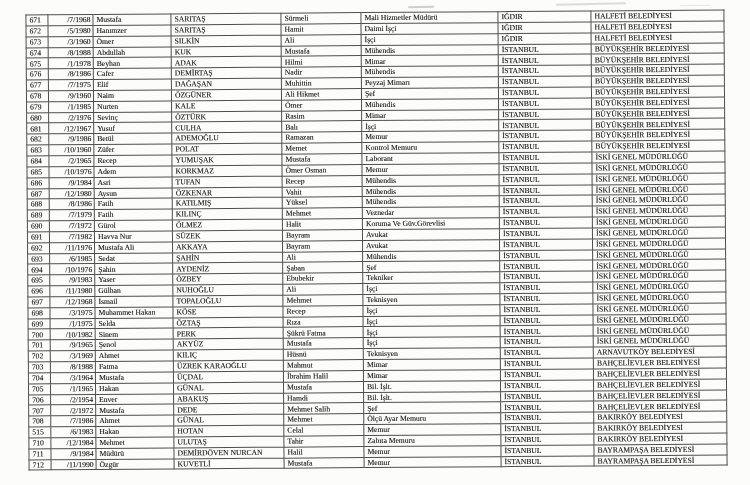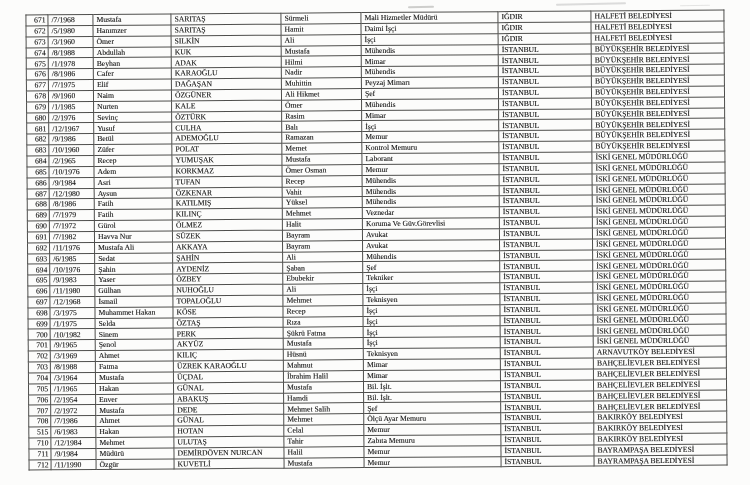--- a/index.html
+++ b/index.html
@@ -41,22 +41,22 @@
     color: #1e1e1e;
     padding: 0 2px 0 3px;
     white-space: nowrap;
     overflow: hidden;
     vertical-align: middle;
     text-shadow: 0.2px 0.1px 0.25px rgba(40,40,40,0.55);
   }
   table.doc-table tr {
     height: 10.85px;
   }
-  td.c0 { text-align: right; padding: 0 1px; }
-  td.c1 { text-align: left; padding: 0 1px; }
+  td.c0 { text-align: left; padding: 0 1px; }
+  td.c1 { text-align: right; padding: 0 1px; }
   
   .smudge {
     position: absolute;
     background: rgba(120,120,118,0.35);
     border-radius: 2px;
   }
   .smudge.s1 { left: 408px; top: 6px; width: 26px; height: 1.5px; transform: rotate(-1deg); }
   .smudge.s2 { left: 556px; top: 3px; width: 70px; height: 1.5px; transform: rotate(-1.2deg); opacity: .7; }
   .smudge.s3 { left: 680px; top: 5px; width: 30px; height: 1.2px; transform: rotate(-1.2deg); opacity: .5; }
 </style>
@@ -127,21 +127,21 @@
             <td class="c3">ADAK</td>
             <td class="c4">Hilmi</td>
             <td class="c5">Mimar</td>
             <td class="c6">İSTANBUL</td>
             <td class="c7">BÜYÜKŞEHİR BELEDİYESİ</td>
           </tr>
           <tr>
             <td class="c0">676</td>
             <td class="c1">/8/1986</td>
             <td class="c2">Cafer</td>
-            <td class="c3">KARAOĞLU</td>
+            <td class="c3">DEMİRTAŞ</td>
             <td class="c4">Nadir</td>
             <td class="c5">Mühendis</td>
             <td class="c6">İSTANBUL</td>
             <td class="c7">BÜYÜKŞEHİR BELEDİYESİ</td>
           </tr>
           <tr>
             <td class="c0">677</td>
             <td class="c1">/7/1975</td>
             <td class="c2">Elif</td>
             <td class="c3">DAĞAŞAN</td>

